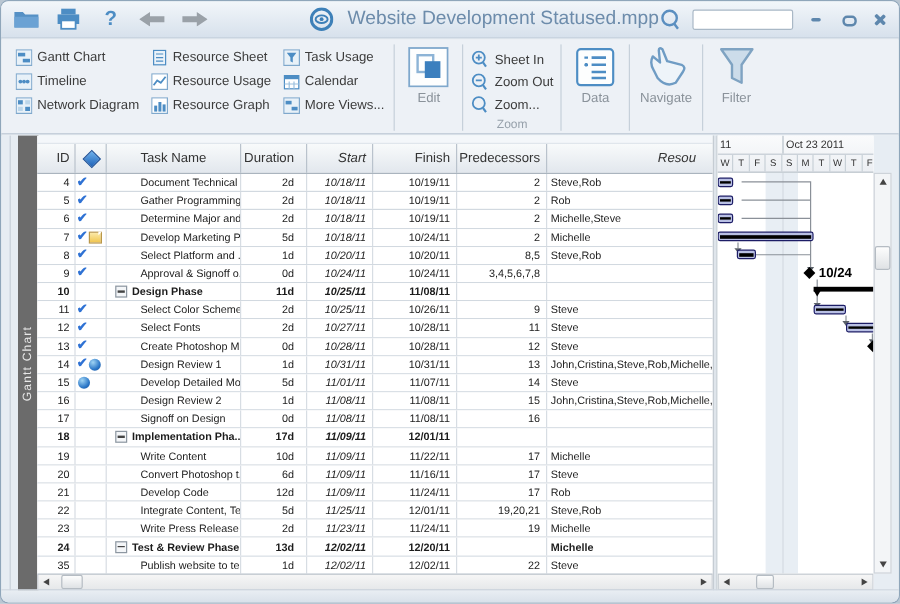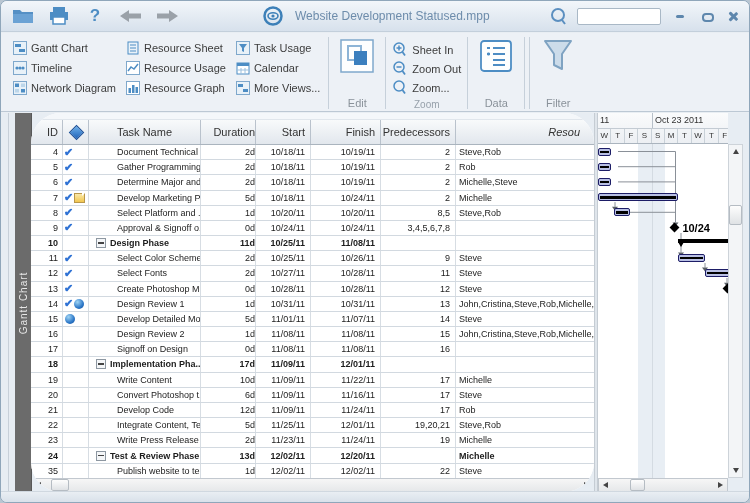--- a/index.html
+++ b/index.html
@@ -6,65 +6,65 @@
   .window{position:relative;width:748px;height:501px;margin:0 auto;background:#e9eef3;
     border:1px solid #8fa6ba;border-radius:7px;overflow:hidden;}
   
   .titlebar{position:absolute;top:0;left:0;right:0;height:31px;
     background:linear-gradient(#f2f6fa,#d7e1ec);border-bottom:1px solid #c3cfdb;
     display:flex;align-items:center;padding:0 10px;box-sizing:border-box;}
   .tb-icon{width:24px;height:20px;margin-right:12px;display:flex;align-items:center;justify-content:center;cursor:default;}
   .help-q{color:#4d8dc4;font-size:17px;font-weight:bold;}
   .nav-arrow{width:22px;height:12px;}
   .title-group{display:flex;align-items:center;margin-left:72px;}
-  .app-title{color:#6d8cab;font-size:12px;margin-left:12px;white-space:nowrap;}
+  .app-title{color:#6d8cab;font-size:16px;margin-left:12px;white-space:nowrap;}
   .search-group{margin-left:auto;display:flex;align-items:center;}
   .search-box{width:76px;height:15px;border:1px solid #a9b8c6;background:#fff;border-radius:2px;
     font-size:10px;padding:0 3px;font-family:"Liberation Sans",sans-serif;}
   .winctl{display:flex;align-items:center;margin-left:14px;gap:14px;}
   .ctl{width:12px;height:12px;position:relative;cursor:default;}
   .ctl-min::before{content:"";position:absolute;left:1px;right:3px;top:5px;height:3px;background:#5e87ad;border-radius:2px;}
   .ctl-max::before{content:"";position:absolute;left:1px;top:3px;width:8px;height:5px;border:2px solid #5e87ad;border-radius:4px;}
   .ctl-close::before,.ctl-close::after{content:"";position:absolute;left:5px;top:1px;width:2.5px;height:11px;background:#5e87ad;border-radius:1px;}
   .ctl-close::before{transform:rotate(45deg);} .ctl-close::after{transform:rotate(-45deg);}
   
   .ribbon{position:absolute;top:32px;left:0;right:0;height:79px;background:#edf1f6;
     border-bottom:1px solid #bcc8d4;display:flex;align-items:stretch;padding:2px 0 0 6px;box-sizing:border-box;}
   .rsep{width:1px;background:#c6d0da;margin:2px 2px;}
   .rgroup{position:relative;padding:3px 4px 14px 4px;}
   .glabel{position:absolute;bottom:1px;left:0;right:0;text-align:center;color:#97a1ab;font-size:10px;}
   .vcols{display:flex;gap:6px;}
   .vcol{display:flex;flex-direction:column;}
   .vitem{display:flex;align-items:center;gap:4px;height:20px;font-size:11px;color:#3c3c3c;white-space:nowrap;cursor:default;padding:0 2px;}
   .vicon{width:14px;height:14px;flex:0 0 auto;}
-  .bigbtn{display:flex;flex-direction:column;align-items:center;justify-content:space-between;
+  .bigbtn{display:flex;flex-direction:column;align-items:center;justify-content:flex-start;
     padding:4px 6px 2px 6px;min-width:40px;cursor:default;}
   .bigbtn .cap{color:#8a929a;font-size:11px;margin-top:3px;}
   .zitem{display:flex;align-items:center;gap:5px;height:19px;font-size:11px;color:#3c3c3c;white-space:nowrap;cursor:default;}
   
   .main{position:absolute;top:112px;left:0;right:0;height:379px;background:#e7edf3;}
   .groove{position:absolute;left:7px;top:0;bottom:0;width:1px;background:#c7d0d9;}
   .view-tab{position:absolute;left:14px;top:0;width:16px;height:379px;background:#6b6b6b;border-right:1px solid #585858;}
   .view-tab span{position:absolute;top:50%;left:50%;transform:translate(-50%,-50%) rotate(180deg);
     writing-mode:vertical-rl;color:#e8e8e8;font-size:10px;letter-spacing:1px;white-space:nowrap;}
   
-  .table-pane{position:absolute;left:30px;top:0;width:563px;height:379px;background:#fff;overflow:hidden;border-radius:30px;}
+  .table-pane{position:absolute;left:30px;top:0;width:563px;height:379px;background:#fff;overflow:hidden;}
   .tstrip{height:6px;background:#f4f7fa;border-bottom:1px solid #e0e6ec;}
   .thead{display:flex;height:24px;background:linear-gradient(#f8fafb,#e2e7ed);border-bottom:1px solid #aab4be;}
   .hcell{display:flex;align-items:center;justify-content:center;font-size:11px;color:#333;
     border-right:1px solid #b9c2cc;box-sizing:border-box;overflow:hidden;white-space:nowrap;}
   .tbody{height:334px;display:flex;flex-direction:column;}
   .trow{display:flex;height:15.18px;box-sizing:border-box;border-bottom:1px solid #d2d9e0;background:#fff;}
   .tcell{font-size:9px;color:#1c1c1c;box-sizing:border-box;border-right:1px solid #d7dde3;
     overflow:hidden;white-space:nowrap;display:flex;align-items:center;}
   .c0{width:32px;flex:0 0 32px;justify-content:flex-end;padding-right:4px;}
   .c1{width:26px;flex:0 0 26px;padding-left:1px;}
   .c2{width:112px;flex:0 0 112px;}
-  .c3{width:55px;flex:0 0 55px;justify-content:flex-end;padding-right:0;}
-  .c4{width:55px;flex:0 0 55px;justify-content:flex-end;padding-right:5px;}
+  .c3{width:55px;flex:0 0 55px;justify-content:flex-end;padding-right:10px;}
+  .c4{width:55px;flex:0 0 55px;justify-content:flex-end;padding-right:5px;font-style:italic;}
   .c5{width:70px;flex:0 0 70px;justify-content:flex-end;padding-right:5px;}
   .c6{width:75px;flex:0 0 75px;justify-content:flex-end;padding-right:5px;}
   .c7{flex:1 1 auto;padding-left:3px;border-right:none;}
   .hcell.c7{justify-content:flex-end;padding-right:14px;font-style:italic;}
   .trow.summary .tcell{font-weight:bold;}
   .name-sub{padding-left:28px;}
   .name-sum{padding-left:7px;}
   .collapse-box{display:inline-block;width:8px;height:8px;border:1px solid #8d97a1;background:#f4f6f8;
     position:relative;margin-right:4px;flex:0 0 auto;}
   .collapse-box::before{content:"";position:absolute;left:1px;right:1px;top:3px;height:1.5px;background:#444;}
@@ -307,20 +307,26 @@
           <line x1="9.5" y1="13.5" x2="9.5" y2="16.5" stroke="#4d8dc4" stroke-width="1.8"></line>
         <line x1="14" y1="15" x2="26" y2="15" stroke="#4d8dc4" stroke-width="2.2"></line>
         <line x1="14" y1="21" x2="26" y2="21" stroke="#4d8dc4" stroke-width="2.2"></line>
         <line x1="14" y1="26" x2="26" y2="26" stroke="#4d8dc4" stroke-width="2.2"></line>
       </svg>
       <span class="cap">Data</span>
     </div>
 
     <div class="rsep"></div>
 
+    <div class="bigbtn">
+      <svg width="40" height="34" viewBox="0 0 40 34">
+        <path d="M10 20 Q6 14 9 8 L15 13 L14 3 Q14 0 17 2 L21 12 L33 15 Q37 17 34 21 L28 30 Q20 34 13 26 Z" fill="#eef4f9" stroke="#6f9cc4" stroke-width="2" stroke-linejoin="round"></path>
+      </svg>
+      <span class="cap">Navigate</span>
+    </div>
 
     <div class="rsep"></div>
 
     <div class="bigbtn">
       <svg width="36" height="34" viewBox="0 0 36 34">
         <path d="M5 2h26l-9 13v15l-8-4V15z" fill="#ccdcea" stroke="#7fa3c2" stroke-width="2" stroke-linejoin="round"></path>
       </svg>
       <span class="cap">Filter</span>
     </div>
   </div>

